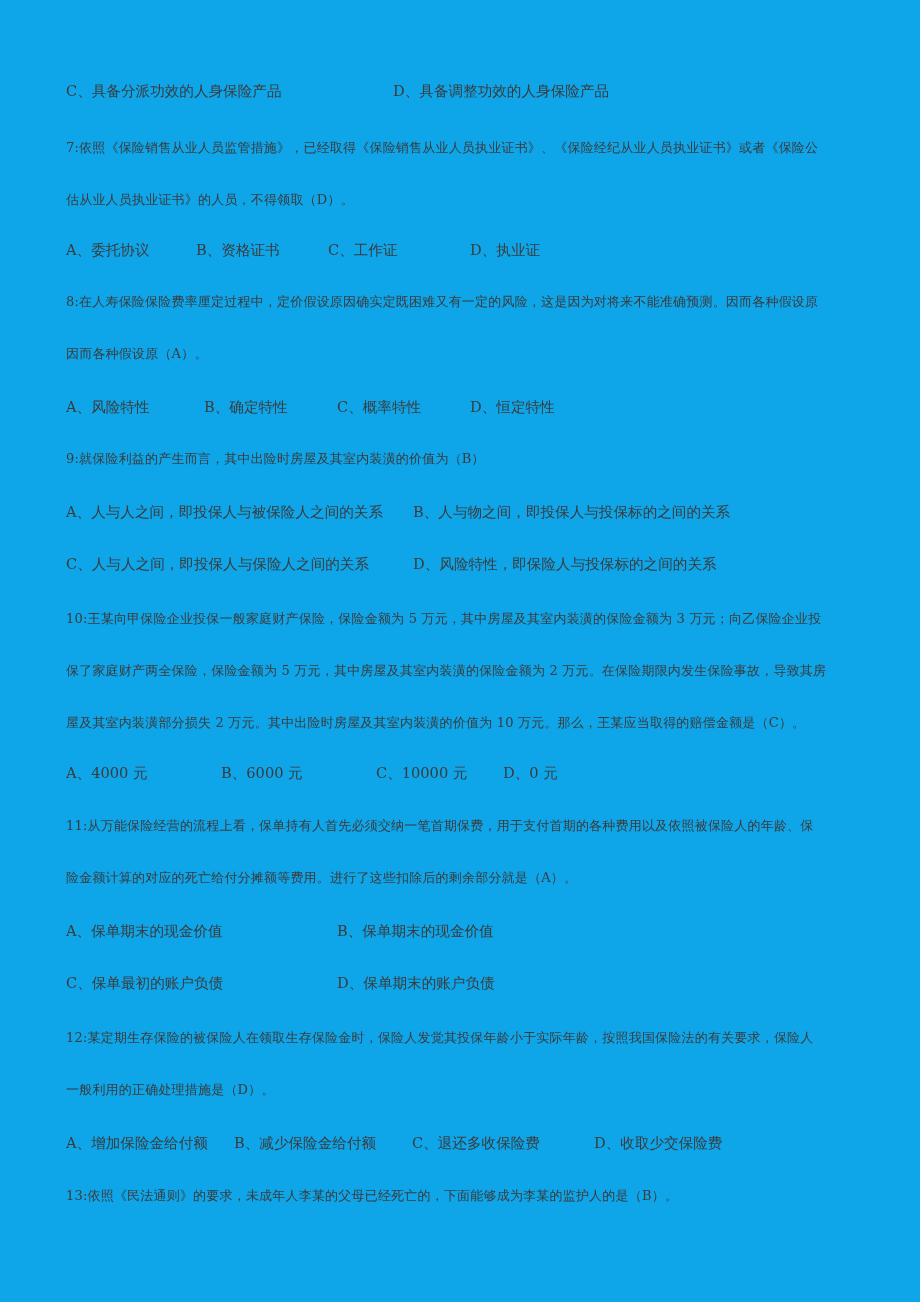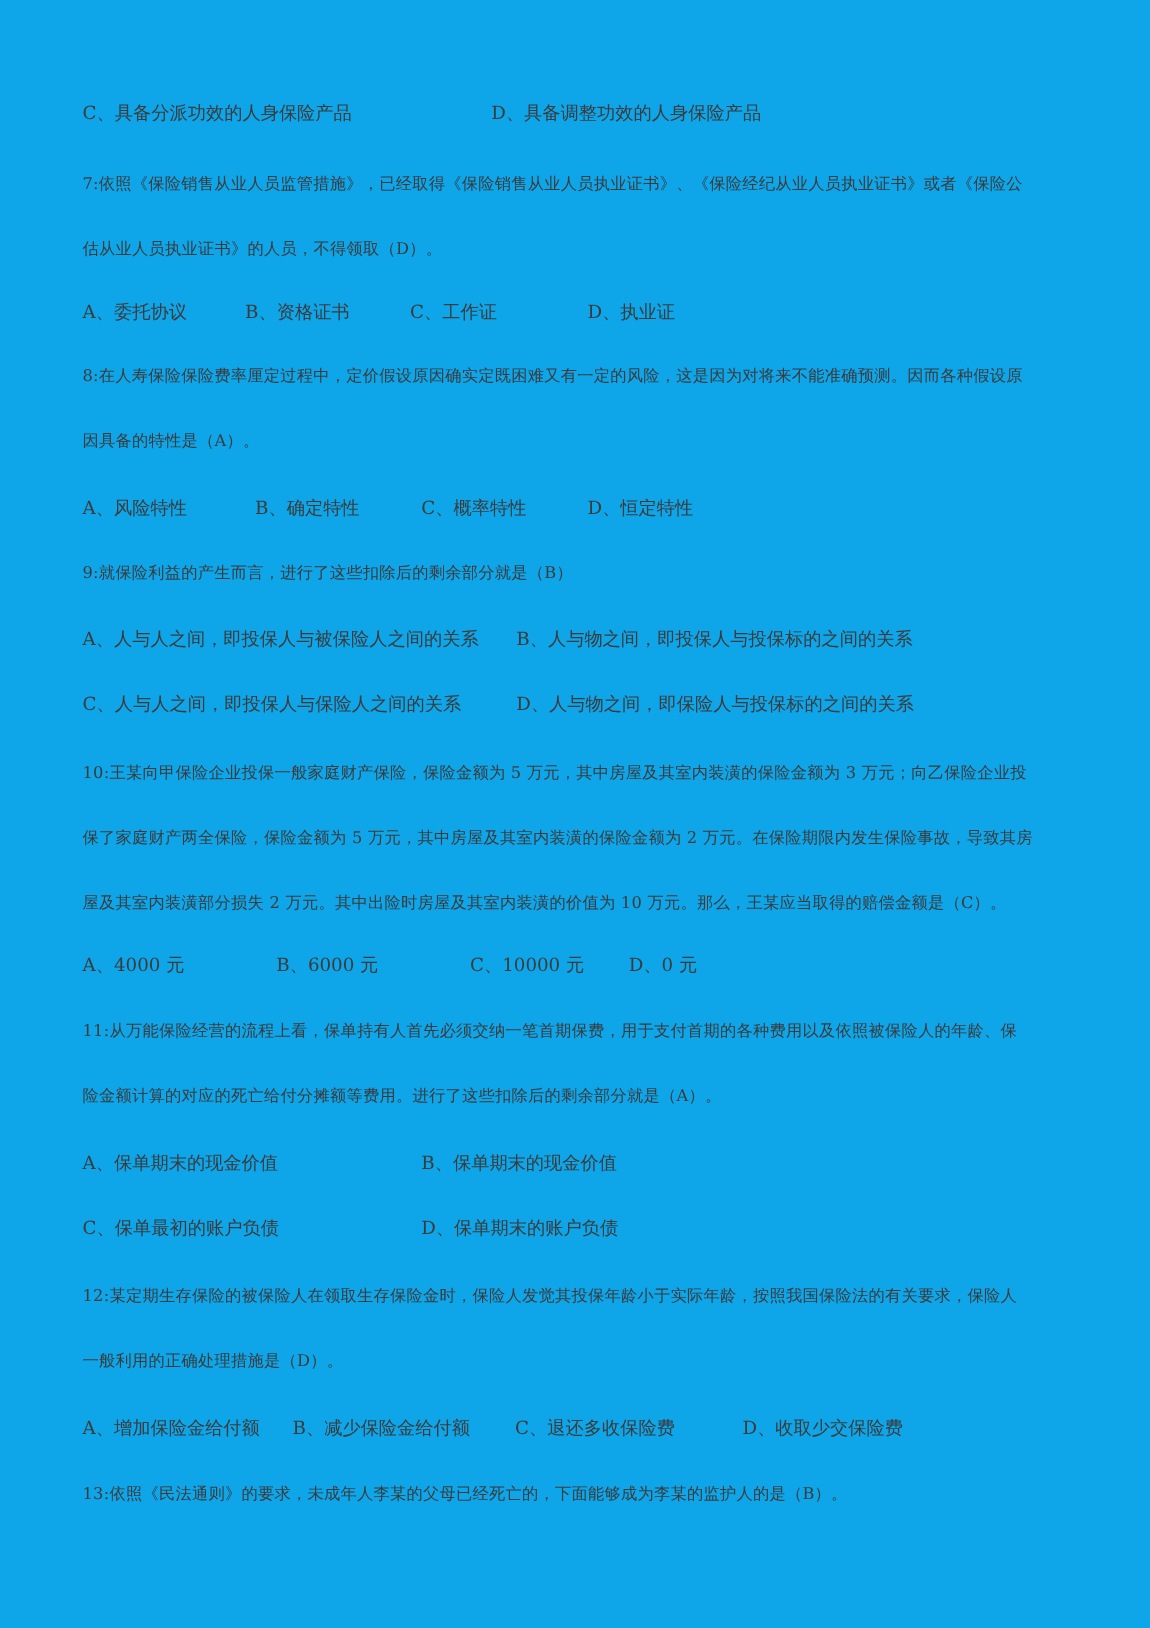--- a/index.html
+++ b/index.html
@@ -63,35 +63,35 @@
       </div>
       <div class="line q-line" style="top: 141px; left: 0px;">7:依照《保险销售从业人员监管措施》，已经取得《保险销售从业人员执业证书》、《保险经纪从业人员执业证书》或者《保险公</div>
       <div class="line q-line" style="top: 193px; left: 0px;">估从业人员执业证书》的人员，不得领取（D）。</div>
       <div class="opt-row" style="top: 243px; left: 0px; width: 800px;">
         <span class="opt" style="left: 0px;">A、委托协议</span>
         <span class="opt" style="left: 130px;">B、资格证书</span>
         <span class="opt" style="left: 262px;">C、工作证</span>
         <span class="opt" style="left: 404px;">D、执业证</span>
       </div>
       <div class="line q-line" style="top: 295px; left: 0px;">8:在人寿保险保险费率厘定过程中，定价假设原因确实定既困难又有一定的风险，这是因为对将来不能准确预测。因而各种假设原</div>
-      <div class="line q-line" style="top: 347px; left: 0px;">因具备的特性是（A）。</div>
+      <div class="line q-line" style="top: 347px; left: 0px;">因而各种假设原（A）。</div>
       <div class="opt-row" style="top: 400px; left: 0px; width: 800px;">
         <span class="opt" style="left: 0px;">A、风险特性</span>
         <span class="opt" style="left: 138px;">B、确定特性</span>
         <span class="opt" style="left: 271px;">C、概率特性</span>
         <span class="opt" style="left: 404px;">D、恒定特性</span>
       </div>
-      <div class="line q-line" style="top: 452px; left: 0px;">9:就保险利益的产生而言，进行了这些扣除后的剩余部分就是（B）</div>
+      <div class="line q-line" style="top: 452px; left: 0px;">9:就保险利益的产生而言，其中出险时房屋及其室内装潢的价值为（B）</div>
       <div class="opt-row" style="top: 505px; left: 0px; width: 800px;">
         <span class="opt" style="left: 0px;">A、人与人之间，即投保人与被保险人之间的关系</span>
         <span class="opt" style="left: 347px;">B、人与物之间，即投保人与投保标的之间的关系</span>
       </div>
       <div class="opt-row" style="top: 557px; left: 0px; width: 800px;">
         <span class="opt" style="left: 0px; text-align: right;">C、人与人之间，即投保人与保险人之间的关系</span>
-        <span class="opt" style="left: 347px;">D、人与物之间，即保险人与投保标的之间的关系</span>
+        <span class="opt" style="left: 347px;">D、风险特性，即保险人与投保标的之间的关系</span>
       </div>
       <div class="line q-line" style="top: 612px; left: 0px;">10:王某向甲保险企业投保一般家庭财产保险，保险金额为 5 万元，其中房屋及其室内装潢的保险金额为 3 万元；向乙保险企业投</div>
       <div class="line q-line" style="top: 664px; left: 0px;">保了家庭财产两全保险，保险金额为 5 万元，其中房屋及其室内装潢的保险金额为 2 万元。在保险期限内发生保险事故，导致其房</div>
       <div class="line q-line" style="top: 716px; left: 0px;">屋及其室内装潢部分损失 2 万元。其中出险时房屋及其室内装潢的价值为 10 万元。那么，王某应当取得的赔偿金额是（C）。</div>
       <div class="opt-row" style="top: 766px; left: 0px; width: 800px;">
         <span class="opt" style="left: 0px;">A、4000 元</span>
         <span class="opt" style="left: 155px;">B、6000 元</span>
         <span class="opt" style="left: 310px;">C、10000 元</span>
         <span class="opt" style="left: 437px;">D、0 元</span>
       </div>

